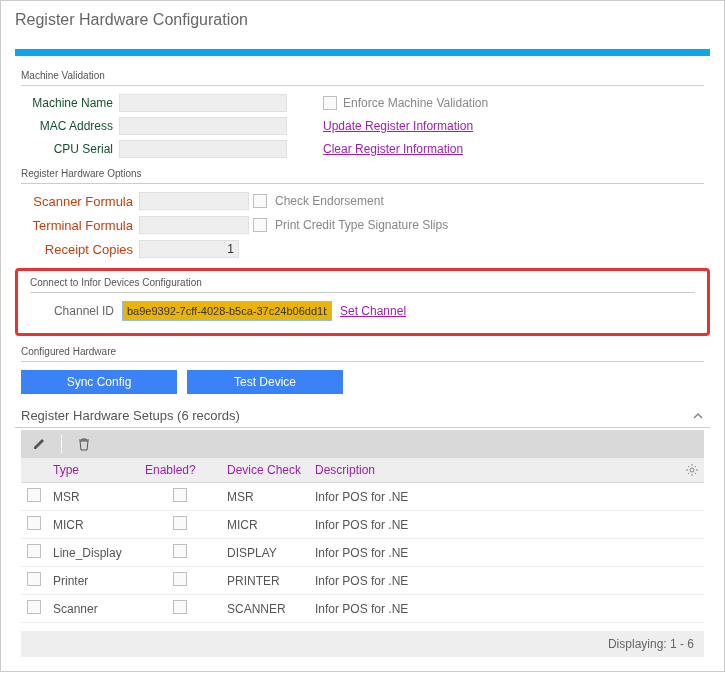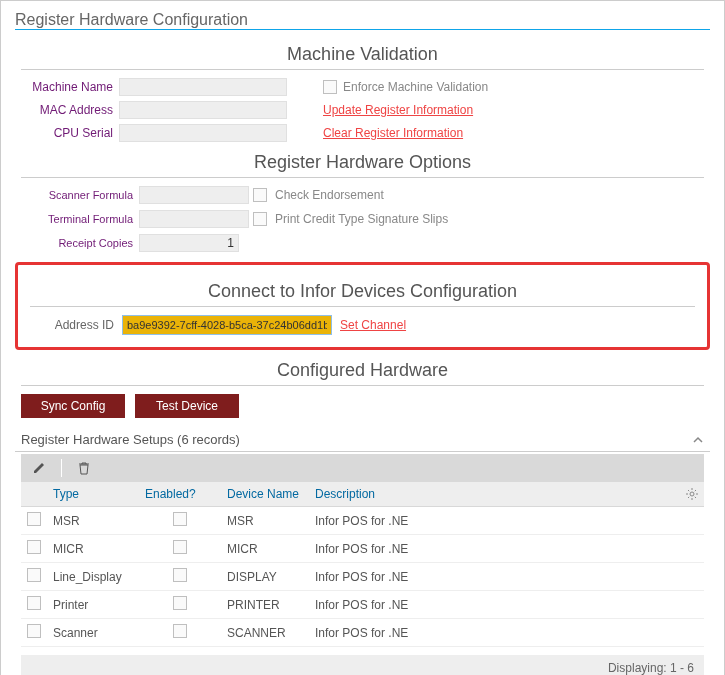--- a/index.html
+++ b/index.html
@@ -1,50 +1,50 @@
 <!DOCTYPE html>
 <html><head>
 <meta charset="utf-8">
 <style>
   * { box-sizing: border-box; margin: 0; padding: 0; }
   body { font-family: Arial, Helvetica, sans-serif; font-size: 12px; color: #555; background: #fff; }
   .dialog { width: 725px; border: 1px solid #ccc; margin: 0 auto; padding: 10px 14px 14px 14px; }
-  .dialog-title { font-size: 16px; color: #666; border-bottom: 1px solid #0ea5e9; padding-bottom: 0; margin-bottom: 14px; }
-
-  .section-title { font-size: 18px; color: #555; border-bottom: 1px solid #ccc; padding-bottom: 4px; margin: 10px 6px 8px 6px; text-align: center; }
+  .dialog-title { font-size: 16px; color: #666; border-bottom: 7px solid #0ea5e9; padding-bottom: 20px; margin-bottom: 14px; }
+
+  .section-title { font-size: 10px; color: #555; border-bottom: 1px solid #ccc; padding-bottom: 4px; margin: 10px 6px 8px 6px; }
 
   .form-block { margin: 0 6px; }
   .form-row { display: flex; align-items: center; margin-bottom: 5px; }
-  .form-label { width: 98px; text-align: right; padding-right: 6px; font-size: 12px; color: #701a75; }
+  .form-label { width: 98px; text-align: right; padding-right: 6px; font-size: 12px; color: #14532d; }
   .input-gray { background: #eee; border: 1px solid #e0e0e0; height: 18px; width: 168px; padding: 0 4px; font-size: 12px; color: #333; }
   .input-gray.num { text-align: right; width: 100px; }
   .machine-right { margin-left: 36px; display: flex; align-items: center; gap: 6px;}
   .checkbox-stub { width: 14px; height: 14px; border: 1px solid #bfbfbf; background: #fafafa; display: inline-block; }
-  .link { color: #ef4444; text-decoration: underline; cursor: pointer; font-size: 12px; }
+  .link { color: #a21caf; text-decoration: underline; cursor: pointer; font-size: 12px; }
 
   .opt-row { display: flex; align-items: center; margin-bottom: 6px; }
-  .opt-label { width: 118px; text-align:right; padding-right:6px; font-size:11px; color:#701a75; }
+  .opt-label { width: 118px; text-align:right; padding-right:6px; font-size:13px; color:#c2410c; }
   .opt-right { margin-left: 4px; display:flex; align-items:center; gap:8px; color:#888; }
 
-  .highlight-box { border: 3px solid #e63434; border-radius: 4px; padding: 16px 6px 12px 6px; margin: 10px 0 8px 0; }
+  .highlight-box { border: 3px solid #e63434; border-radius: 4px; padding: 6px 6px 12px 6px; margin: 10px 0 8px 0; }
   .highlight-box .section-title { margin-top: 0; }
   .channel-row { display:flex; align-items:center; margin-left: 10px; gap: 8px; }
   .channel-label { width: 80px; text-align:right; font-size:12px; color:#666; }
   .channel-input { width: 210px; height: 20px; border:1px solid #8fbfe8; background:#eab308; font-size:11px; padding: 0 4px; color:#333; }
 
-  .btn-gray { background:#7f1d1d; color:#fff; border:none; font-size:12px; padding:4px 0; width:104px; height:24px; cursor:pointer; }
+  .btn-gray { background:#3b82f6; color:#fff; border:none; font-size:12px; padding:4px 0; width:156px; height:24px; cursor:pointer; }
   .btn-row { display:flex; gap:10px; margin: 4px 0 10px 0; padding:0 6px; }
 
   .panel-header { display:flex; justify-content:space-between; align-items:center; border-bottom:1px solid #ccc; padding: 4px 6px; font-size:13px; color:#555; }
   .toolbar { background:#d9d9d9; display:flex; align-items:center; height:28px; padding: 0 8px; gap:0; margin: 2px 6px 0 6px;}
   .toolbar .icon { width:20px; height:20px; display:flex; align-items:center; justify-content:center; color:#555; cursor:pointer;}
   .toolbar .sep { width:1px; height:18px; background:#fff; margin: 0 12px; }
 
   table.grid { width: calc(100% - 12px); margin: 0 6px; border-collapse: collapse; font-size:12px; }
-  table.grid th { background:#eee; color:#0369a1; text-align:left; font-weight:normal; padding:5px 6px; border-bottom:1px solid #d8d8d8; }
+  table.grid th { background:#eee; color:#a21caf; text-align:left; font-weight:normal; padding:5px 6px; border-bottom:1px solid #d8d8d8; }
   table.grid td { padding:5px 6px; border-bottom:1px solid #eee; color:#555; }
   .col-check { width:26px; text-align:center; }
   .col-type { width:92px; }
   .col-enabled { width:82px; text-align:center;}
   .col-device { width:88px; }
   .col-desc { }
   .gear-cell { width:22px; text-align:right; color:#888; }
 
   .status-bar { background:#eee; padding: 6px 10px; text-align:right; font-size:12px; color:#666; margin: 8px 6px 0 6px; }
   .chev { font-size:13px; color:#888; cursor:pointer; }
@@ -102,21 +102,21 @@
     </div>
     <div class="opt-row">
       <div class="opt-label">Receipt Copies</div>
       <input class="input-gray num" readonly="" value="1" style="">
     </div>
   </div>
 
   <div class="highlight-box">
     <div class="section-title" style="border-bottom:1px solid #ccc;">Connect to Infor Devices Configuration</div>
     <div class="channel-row">
-      <div class="channel-label">Address ID</div>
+      <div class="channel-label">Channel ID</div>
       <input class="channel-input" value="ba9e9392-7cff-4028-b5ca-37c24b06dd1b" style="">
       <a class="link">Set Channel</a>
     </div>
   </div>
 
   <div class="section-title">Configured Hardware</div>
   <div class="btn-row">
     <button class="btn-gray">Sync Config</button>
     <button class="btn-gray">Test Device</button>
   </div>
@@ -143,21 +143,21 @@
         </svg>
     </span>
   </div>
 
   <table class="grid">
     <thead>
       <tr>
         <th class="col-check"></th>
         <th class="col-type">Type</th>
         <th class="col-enabled">Enabled?</th>
-        <th class="col-device">Device Name</th>
+        <th class="col-device">Device Check</th>
         <th class="col-desc">Description</th>
         <th class="gear-cell">
           <svg width="12" height="12" viewBox="0 0 12 12">
               <circle cx="6" cy="6" r="2" fill="none" stroke="#888"></circle>
               <g stroke="#888">
                 <line x1="6" y1="0" x2="6" y2="2"></line>
                 <line x1="6" y1="10" x2="6" y2="12"></line>
                 <line x1="0" y1="6" x2="2" y2="6"></line>
                 <line x1="10" y1="6" x2="12" y2="6"></line>
                 <line x1="2" y1="2" x2="3.2" y2="3.2"></line>

